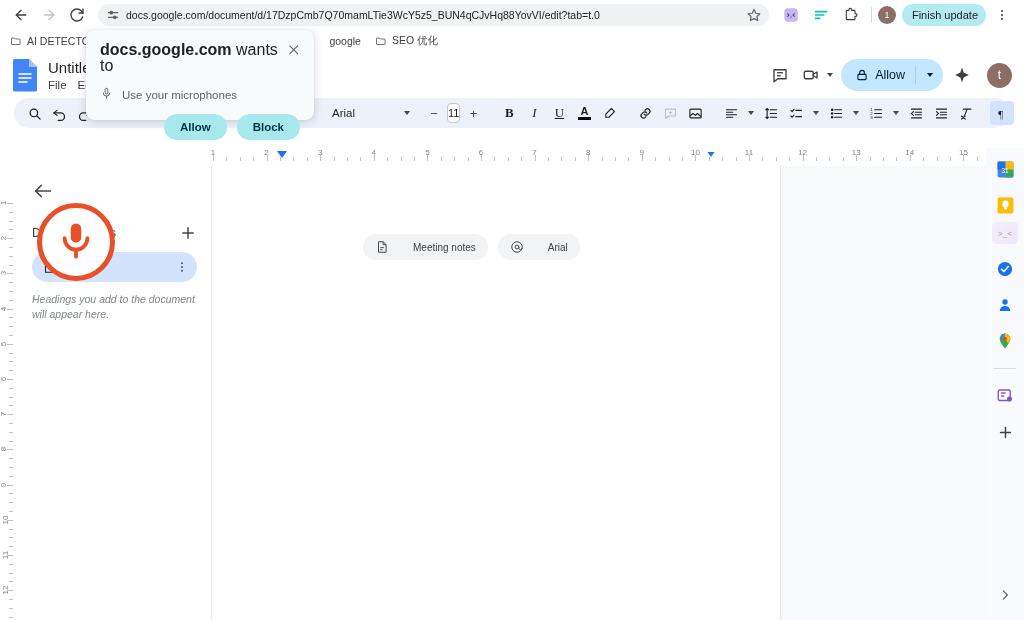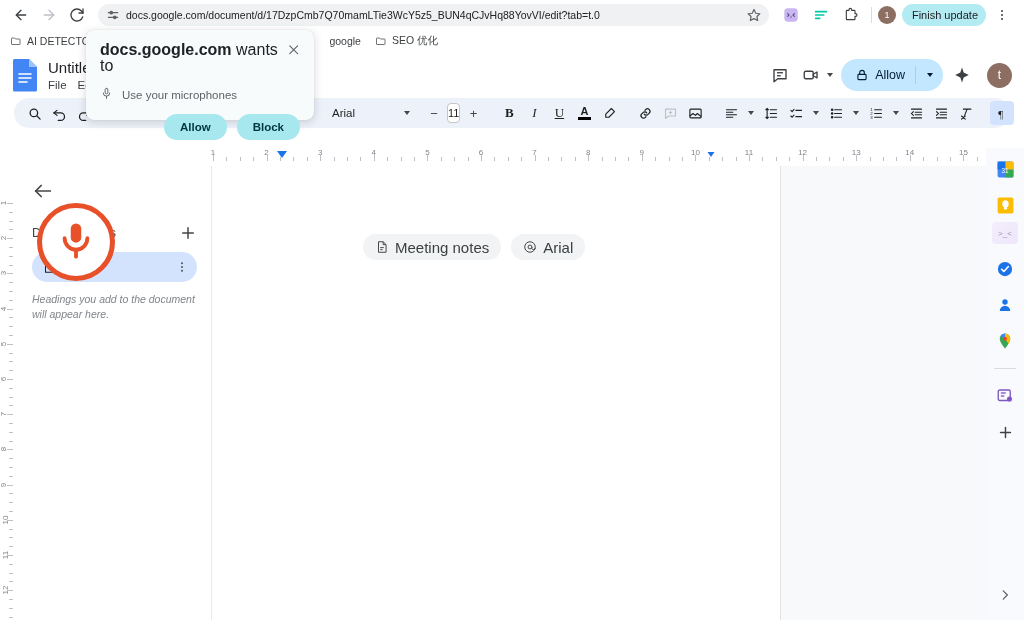--- a/index.html
+++ b/index.html
@@ -165,21 +165,21 @@
     position: absolute; top: 18px; left: 213px; right: 38px; bottom: 0;
     background: #f8f9fa; overflow: hidden;
   }
   .page {
     position: absolute; left: 0; top: 0; width: 567px; height: 100%;
     background: #fff; box-shadow: 0 0 0 1px #e3e3e3;
   }
   .chips { display: flex; gap: 10px; padding: 68px 0 0 150px; }
   .chip {
     height: 26px; background: #f1f3f4; border-radius: 13px; display: flex;
-    align-items: center; gap: 6px; padding: 0 12px; font-size: 15px; color: #3c4043;
+    align-items: center; gap: 24px; padding: 0 12px; font-size: 10px; color: #3c4043;
   }
   .chip svg { width: 14px; height: 14px; color: #444746; flex: none; }
 
   .scroll-track {
     position: absolute; top: 18px; right: 30px; width: 8px; bottom: 0;
   }
   .scroll-thumb {
     position: absolute; top: 4px; left: 1px; width: 6px; height: 254px;
     background: #dadce0; border-radius: 3px;
   }

